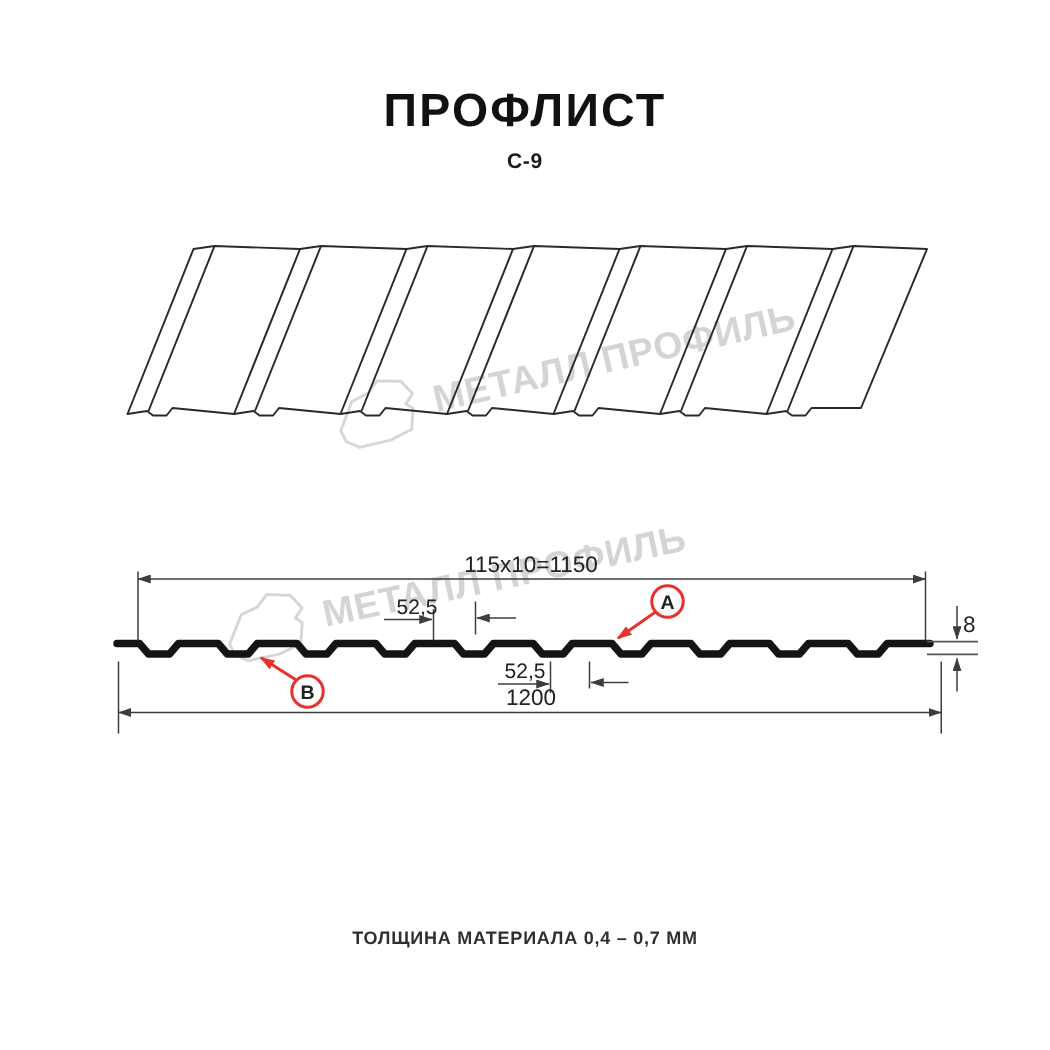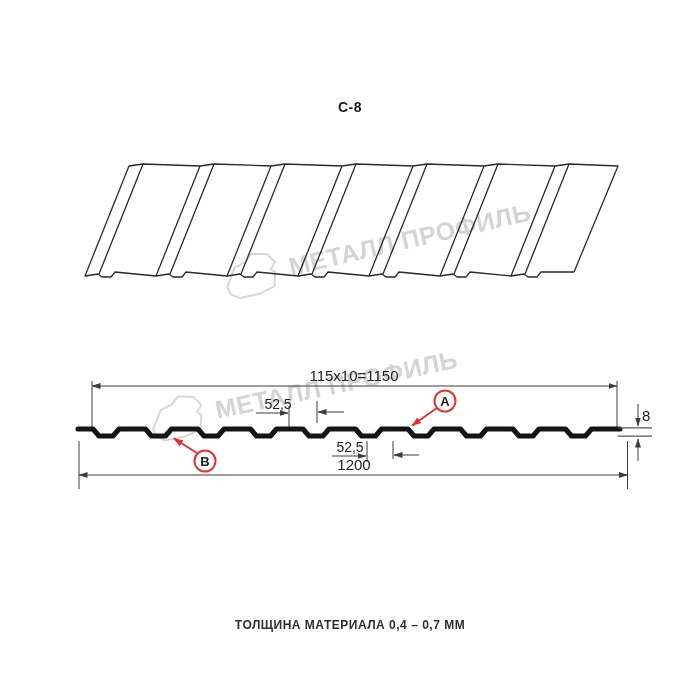--- a/index.html
+++ b/index.html
@@ -23,21 +23,22 @@
   .bigdim{font-size:15px;}
   .redtxt{font-size:13px;font-weight:700;fill:#e5322d;}
   .thin{stroke:#3d3d3d;stroke-width:1;fill:none;}
   .red{stroke:#e5322d;stroke-width:2;fill:none;}
 </style>
 </head>
 <body>
 
 <div id="page">
 
-  <div class="subtitle">С-8</div>
+  <div class="title">ПРОФЛИСТ</div>
+  <div class="subtitle">С-9</div>
 
   <div class="wm" id="wm1">
     <svg width="58" height="48" viewBox="0 0 60 48">
       <polygon points="2,30 14,12 26,9 34,2 50,6 56,16 50,22 54,26 50,40 34,44 12,44 4,38" fill="none" stroke="#cfcfcf" stroke-width="2" stroke-linejoin="round"></polygon>
     </svg>
     <span>МЕТАЛЛ ПРОФИЛЬ</span>
   </div>
 
   <div class="wm" id="wm2">
     <svg width="58" height="48" viewBox="0 0 60 48">

